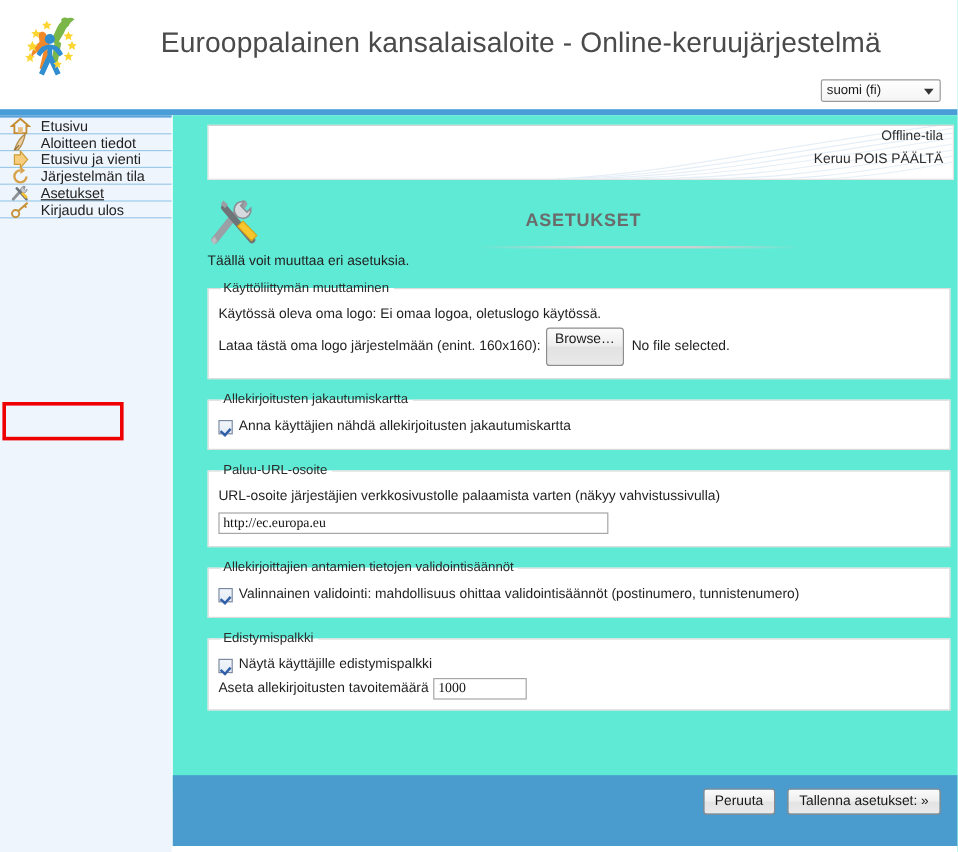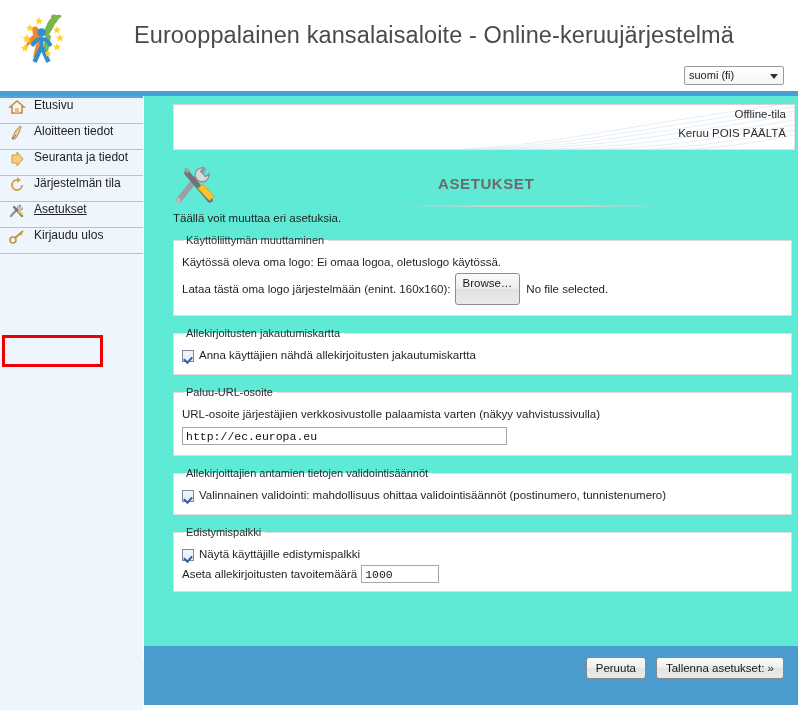--- a/index.html
+++ b/index.html
@@ -87,23 +87,24 @@
     height: 609px;
     background: #eef5fc;
     border-right: 1px solid #ffffff;
   }
   .sidebar .topline {
     height: 2px;
     background: #5ba3d9;
   }
   .nav-item {
     position: relative;
-    height: 26px;
+    height: 14px;
     border-bottom: 1px solid #9ecaea;
     display: flex;
+    align-items: center;
     padding-left: 8px;
     box-sizing: border-box;
     cursor: pointer;
   }
   .nav-item .nav-icon {
     width: 18px;
     height: 18px;
     margin-right: 8px;
     flex: 0 0 18px;
     display: block;
@@ -280,21 +281,21 @@
   .nofile {
     font-size: 11.5px;
     color: #1f1f1f;
   }
 
   input.text-field {
     height: 18px;
     box-sizing: border-box;
     border: 1px solid #a6a6a6;
     background: #ffffff;
-    font-family: Liberation Mono, monospace;
+    font-family: Liberation Serif, serif;
     font-size: 11.5px;
     color: #111111;
     padding: 0 3px;
     outline: none;
   }
   input.url-field { width: 325px; margin-top: 2px; }
   input.goal-field { width: 78px; margin-left: 4px; }
 
   .goal-line { display: flex; align-items: center; margin-top: 2px; }
 
@@ -399,21 +400,21 @@
         </span>
         <span class="nav-label">Aloitteen tiedot</span>
       </div>
 
       <div class="nav-item">
         <span class="nav-icon">
           <svg viewBox="0 0 18 18" width="18" height="18">
               <path d="M4 5 L9 5 L9 2 L15 9 L9 16 L9 13 L4 13 Z" fill="#f7cd7e" stroke="#cf9b36" stroke-width="1"></path>
             </svg>
         </span>
-        <span class="nav-label">Seuranta ja tiedot</span>
+        <span class="nav-label">Etusivu ja vienti</span>
       </div>
 
       <div class="nav-item">
         <span class="nav-icon">
           <svg viewBox="0 0 18 18" width="18" height="18">
               <path d="M14 9 A5 5 0 1 1 9 4" fill="none" stroke="#d8a24a" stroke-width="2"></path>
               <path d="M9 1 L9 7 L13 4 Z" fill="#d8a24a"></path>
             </svg>
         </span>
         <span class="nav-label">Järjestelmän tila</span>

